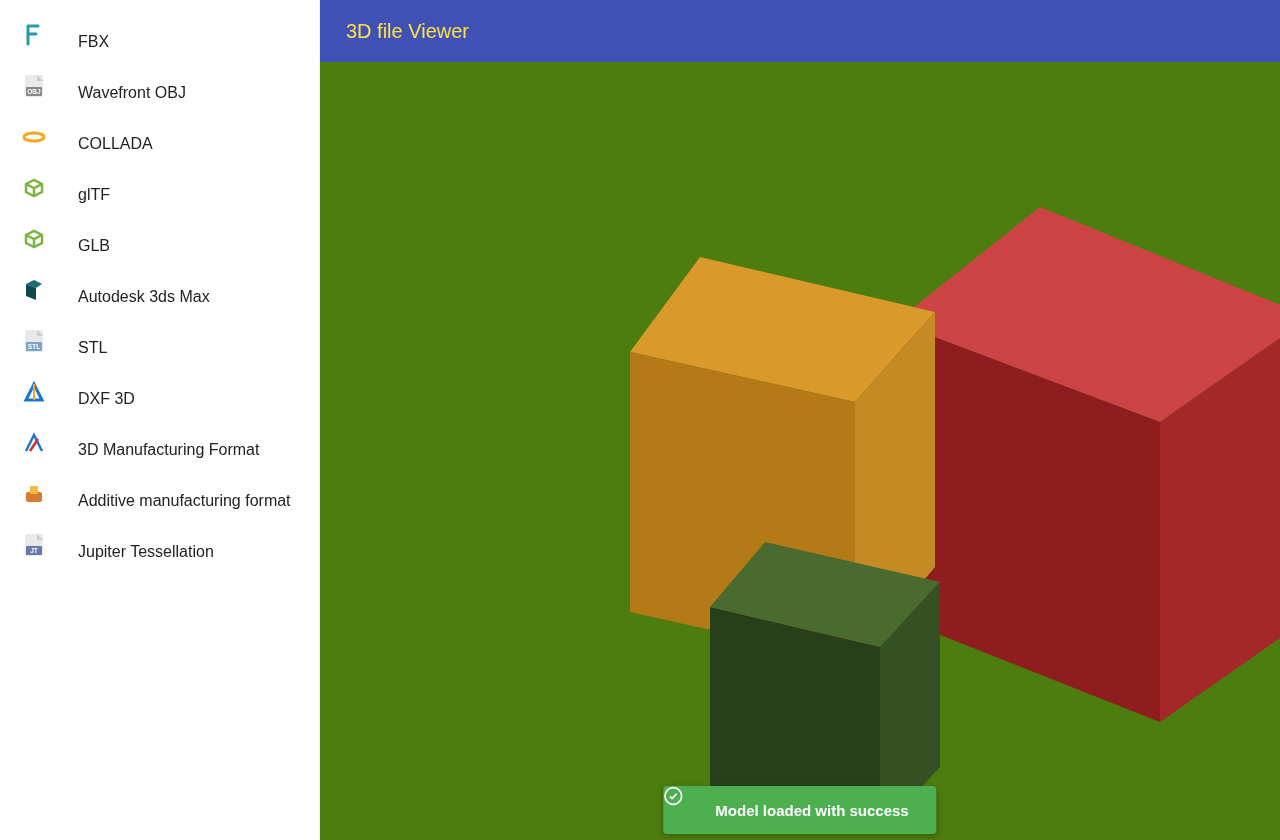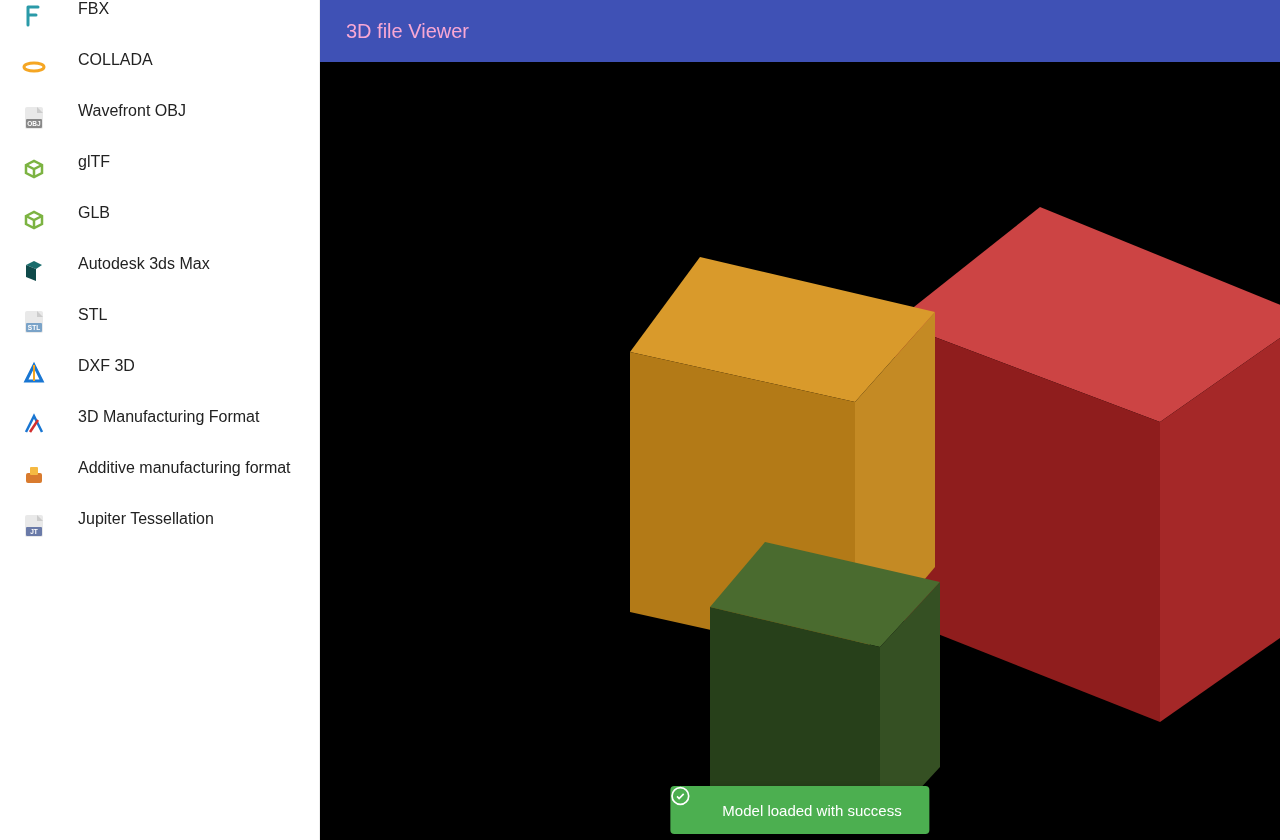--- a/index.html
+++ b/index.html
@@ -12,21 +12,21 @@
     overflow-y: auto;
     position: relative;
     border-right: 1px solid #eee;
   }
   .sidebar::-webkit-scrollbar { width: 14px; }
   .sidebar::-webkit-scrollbar-track { background: #f1f1f1; }
   .sidebar::-webkit-scrollbar-thumb { background: #c6c6c6; }
   .sidebar-inner { height: 1100px; } 
   .sidebar-item {
     display: flex;
-    align-items: flex-start;
+    align-items: flex-end;
     height: 51px;
     padding-left: 18px;
     cursor: pointer;
     font-size: 16px;
     color: #222;
   }
   .icon-slot {
     width: 32px;
     height: 32px;
     margin-right: 28px;
@@ -41,32 +41,33 @@
   .main {
     flex: 1;
     display: flex;
     flex-direction: column;
     background: #fff;
     position: relative;
   }
   .header {
     height: 62px;
     background: #3f51b5;
-    color: #f9a8d4;
+    color: #fde047;
     display: flex;
     align-items: center;
     padding-left: 26px;
     font-size: 20px;
     font-weight: 400;
   }
   .viewport {
     flex: 1;
-    background: #000000;
+    background: #4d7c0f;
     position: relative;
     overflow: hidden;
+    font-weight: bold;
   }
   .viewport svg { position:absolute; top:0; left:0; }
   .toast {
     position: absolute;
     bottom: 6px;
     left: 50%;
     transform: translateX(-50%);
     background: #4caf50;
     color: #fff;
     padding: 14px 28px 14px 18px;
@@ -103,33 +104,33 @@
         <div class="sidebar-item">
           <div class="icon-slot">
             <svg viewBox="0 0 24 24">
               <path d="M6 3 L6 21 M6 3 L16 3 M6 11 L14 11" stroke="#2a9aa8" stroke-width="3" fill="none" stroke-linecap="round"></path>
             </svg>
           </div>
           <span>FBX</span>
         </div>
         <div class="sidebar-item">
           <div class="icon-slot">
-            <svg viewBox="0 0 24 24">
-              <ellipse cx="12" cy="12" rx="10" ry="4" fill="none" stroke="#f5a623" stroke-width="3"></ellipse>
-            </svg>
-          </div>
-          <span>COLLADA</span>
-        </div>
-        <div class="sidebar-item">
-          <div class="icon-slot">
             <div class="file-shape">
               <div class="file-label" style="background:#888">OBJ</div>
             </div>
           </div>
           <span>Wavefront OBJ</span>
+        </div>
+        <div class="sidebar-item">
+          <div class="icon-slot">
+            <svg viewBox="0 0 24 24">
+              <ellipse cx="12" cy="12" rx="10" ry="4" fill="none" stroke="#f5a623" stroke-width="3"></ellipse>
+            </svg>
+          </div>
+          <span>COLLADA</span>
         </div>
         <div class="sidebar-item">
           <div class="icon-slot">
             <svg viewBox="0 0 24 24">
               <path d="M4 8 L12 4 L20 8 L20 16 L12 20 L4 16 Z" fill="none" stroke="#7cb342" stroke-width="2.5"></path>
               <path d="M4 8 L12 12 L20 8 M12 12 L12 20" stroke="#7cb342" stroke-width="2.5" fill="none"></path>
             </svg>
           </div>
           <span>glTF</span>
         </div>

